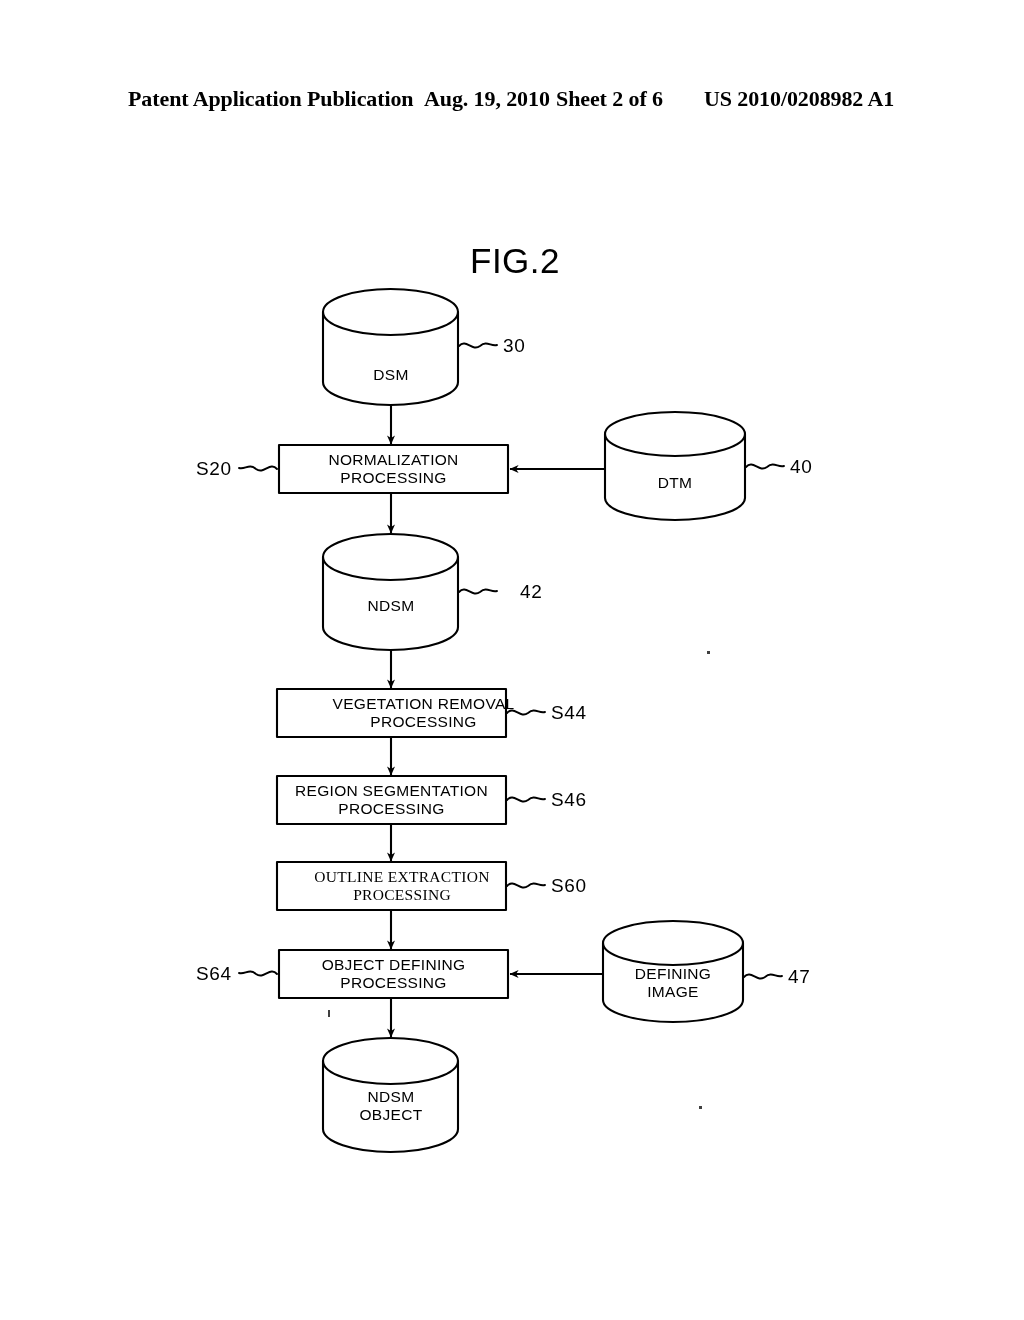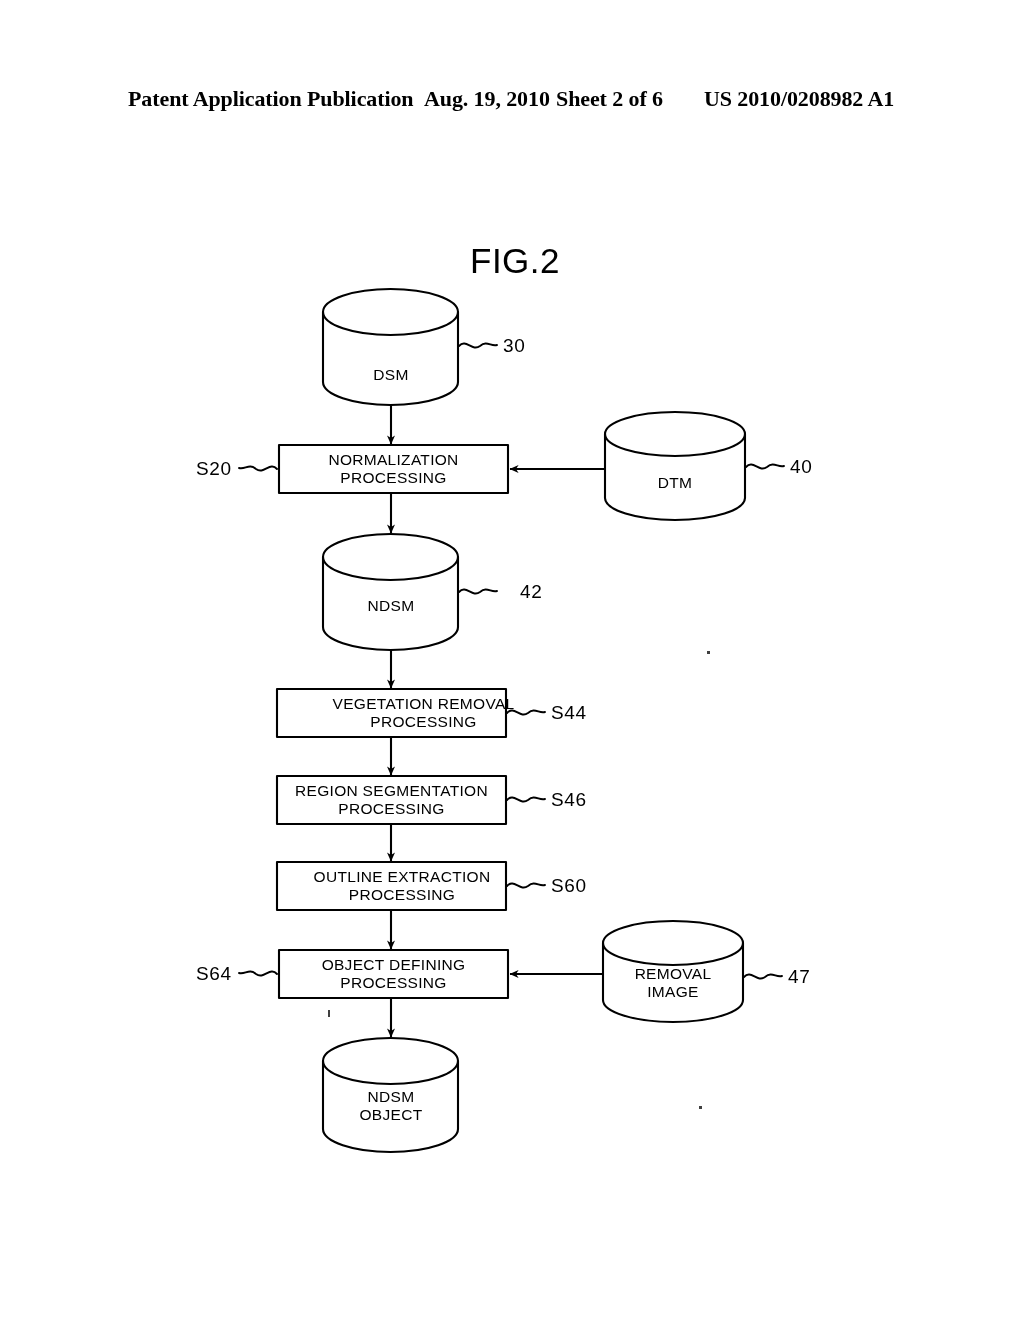--- a/index.html
+++ b/index.html
@@ -211,32 +211,32 @@
   <div class="node-label two-line" style="left:279px; top:695px; width:225px;margin-left:32px;">
     <div>VEGETATION REMOVAL</div>
     <div>PROCESSING</div>
   </div>
 
   <div class="node-label two-line" style="left:279px; top:782px; width:225px;">
     <div>REGION SEGMENTATION</div>
     <div>PROCESSING</div>
   </div>
 
-  <div class="node-label two-line" style="left:279px; top:868px; width:246px;">
+  <div class="node-label two-line" style="left:279px; top:868px; width:246px;font-family:Liberation Serif, serif;">
     <div>OUTLINE EXTRACTION</div>
     <div>PROCESSING</div>
   </div>
 
   <div class="node-label two-line" style="left:281px; top:956px; width:225px;text-align:center;">
     <div>OBJECT DEFINING</div>
     <div>PROCESSING</div>
   </div>
 
   <div class="node-label two-line" style="left:613px; top:965px; width:120px;">
-    <div>REMOVAL</div>
+    <div>DEFINING</div>
     <div>IMAGE</div>
   </div>
 
   <div class="node-label two-line" style="left:331px; top:1088px; width:120px;">
     <div>NDSM</div>
     <div>OBJECT</div>
   </div>
 
   <div class="ref-num" style="left:503px; top:335px;">30</div>
   <div class="ref-num" style="left:790px; top:456px;">40</div>

